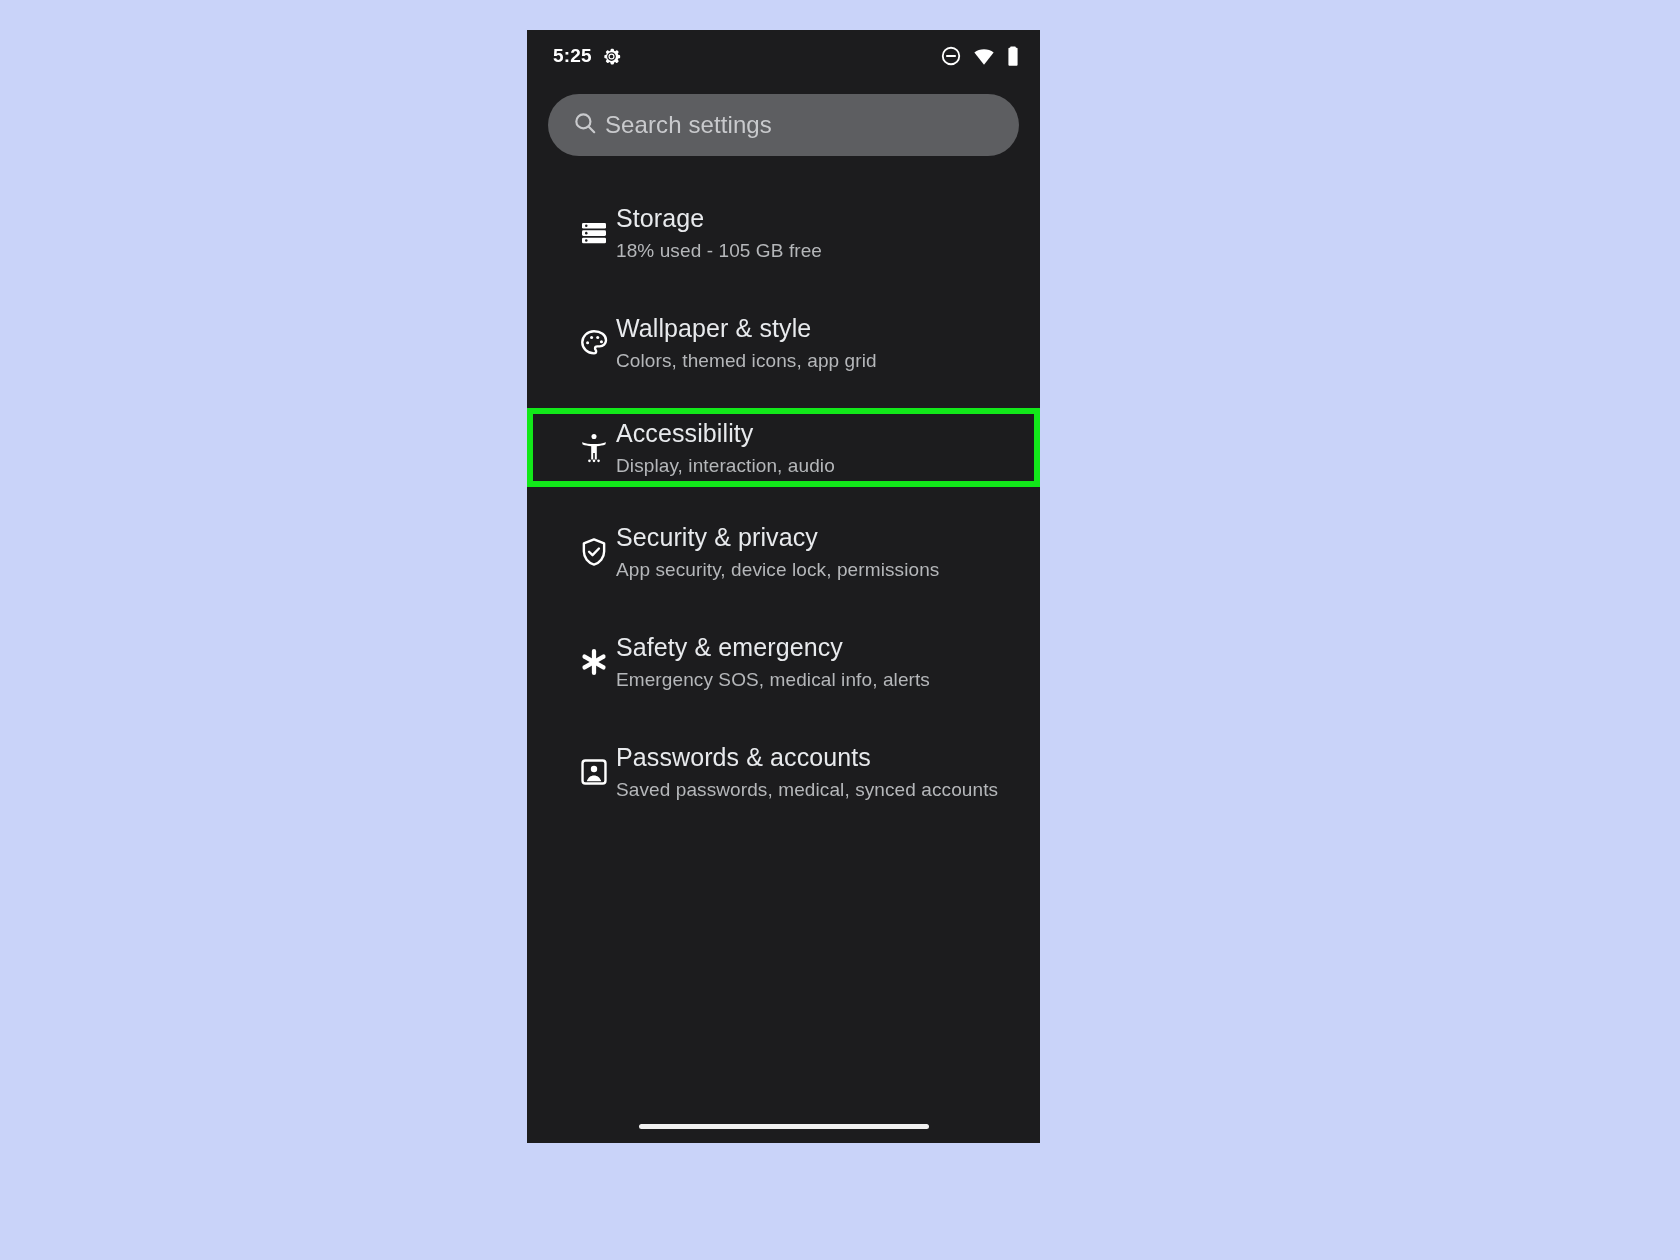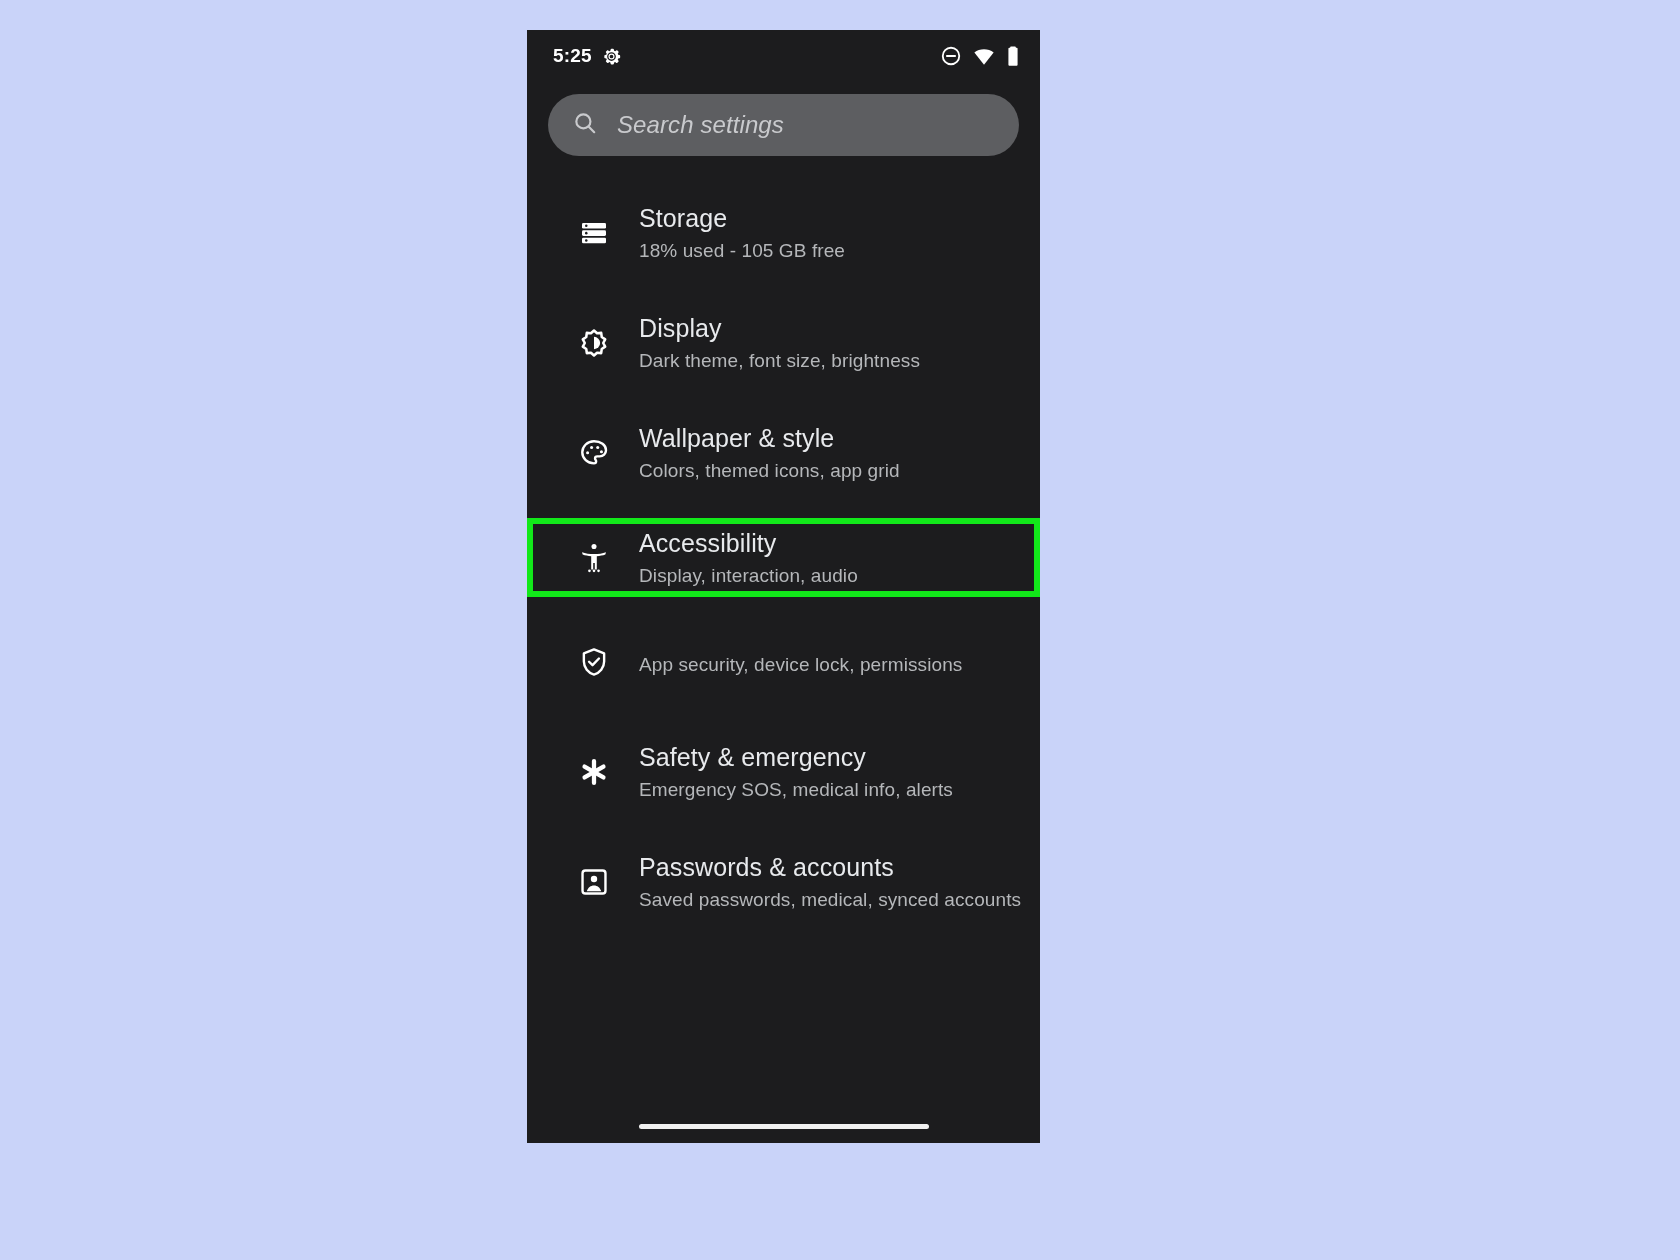--- a/index.html
+++ b/index.html
@@ -64,23 +64,22 @@
     height: 62px;
     background: #5d5e61;
     border-radius: 34px;
     display: flex;
     align-items: center;
     padding-left: 24px;
   }
   #search-text {
     color: #c9cacd;
     font-size: 24px;
-    margin-left: 19px;
+    margin-left: 7px;
     letter-spacing: 0.1px;
-    font-style: italic;
   }
 
   
   #list {
     margin-top: 22px;
   }
   .row {
     position: relative;
     display: flex;
     align-items: center;
@@ -89,21 +88,20 @@
     box-sizing: border-box;
   }
   .row-icon {
     width: 44px;
     min-width: 44px;
     display: flex;
     align-items: center;
     justify-content: center;
   }
   .row-text {
-    margin-left: 23px;
     display: flex;
     flex-direction: column;
     justify-content: center;
   }
   .row-title {
     color: #e8eaed;
     font-size: 25px;
     line-height: 30px;
     letter-spacing: 0.1px;
   }
@@ -198,32 +196,20 @@
             <circle cx="6.2" cy="17.6" r="0.95" fill="#1c1c1e"></circle>
           </svg>
         </div>
         <div class="row-text">
           <div class="row-title">Storage</div>
           <div class="row-sub">18% used - 105 GB free</div>
         </div>
       </div>
 
 
-      <div class="row">
-        <div class="row-icon">
-          <svg width="32" height="32" viewBox="0 0 24 24" fill="none" stroke="#ffffff" stroke-width="1.9" stroke-linejoin="round">
-            <path d="M12 2.6l2.3 2.1 3.1-.3.4 3.1 2.6 1.8-1.5 2.7 1.5 2.7-2.6 1.8-.4 3.1-3.1-.3L12 21.4l-2.3-2.1-3.1.3-.4-3.1L3.6 14.7l1.5-2.7-1.5-2.7 2.6-1.8.4-3.1 3.1.3L12 2.6z"></path>
-            <path d="M12 7.4a4.6 4.6 0 010 9.2V7.4z" fill="#ffffff" stroke="none"></path>
-          </svg>
-        </div>
-        <div class="row-text">
-          <div class="row-title">Display</div>
-          <div class="row-sub">Dark theme, font size, brightness</div>
-        </div>
-      </div>
 
       <div class="row">
         <div class="row-icon">
           <svg width="32" height="32" viewBox="0 0 24 24" fill="none" stroke="#ffffff" stroke-width="1.8">
             <path d="M12 3.2c-4.9 0-8.8 3.7-8.8 8.3 0 4.6 3.9 8.3 8.8 8.3.9 0 1.6-.7 1.6-1.6 0-.4-.2-.8-.4-1.1-.3-.3-.4-.6-.4-1 0-.9.7-1.6 1.6-1.6h1.9c2.6 0 4.7-2 4.7-4.5 0-4-3.9-6.8-9-6.8z"></path>
             <circle cx="7.2" cy="11.8" r="1.15" fill="#ffffff" stroke="none"></circle>
             <circle cx="10.2" cy="7.9" r="1.15" fill="#ffffff" stroke="none"></circle>
             <circle cx="14.8" cy="7.9" r="1.15" fill="#ffffff" stroke="none"></circle>
             <circle cx="17.6" cy="11.1" r="1.15" fill="#ffffff" stroke="none"></circle>
           </svg>
@@ -251,20 +237,21 @@
       </div>
 
       <div class="row">
         <div class="row-icon">
           <svg width="32" height="32" viewBox="0 0 24 24" fill="none" stroke="#ffffff" stroke-width="1.8" stroke-linejoin="round">
             <path d="M12 2.6L4.4 5.6v6c0 4.6 3.2 8.6 7.6 9.8 4.4-1.2 7.6-5.2 7.6-9.8v-6L12 2.6z"></path>
             <path d="M8.3 11.8l2.6 2.6 4.8-5" stroke-linecap="round"></path>
           </svg>
         </div>
         <div class="row-text">
+          <div class="row-title">Security &amp; privacy</div>
           <div class="row-sub">App security, device lock, permissions</div>
         </div>
       </div>
 
 
       <div class="row">
         <div class="row-icon">
           <svg width="32" height="32" viewBox="0 0 24 24" fill="#ffffff">
             <g stroke="#ffffff" stroke-width="3.2" stroke-linecap="round">
               <line x1="12" y1="3.8" x2="12" y2="20.2"></line>

